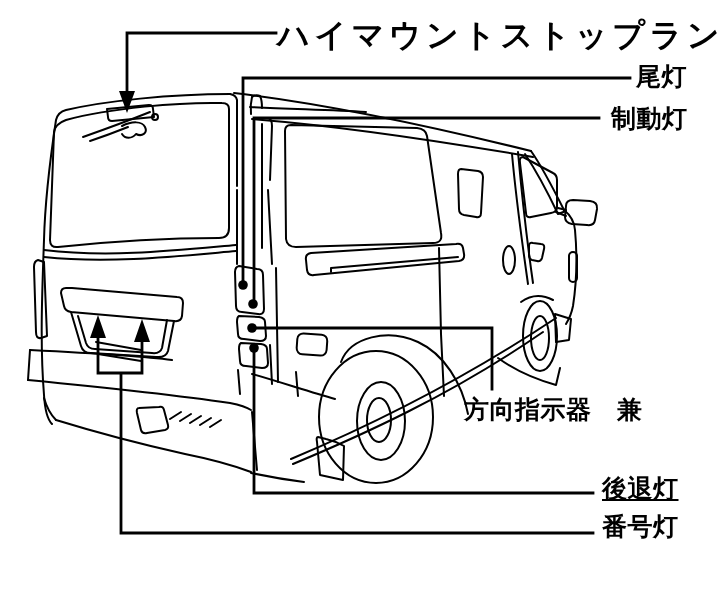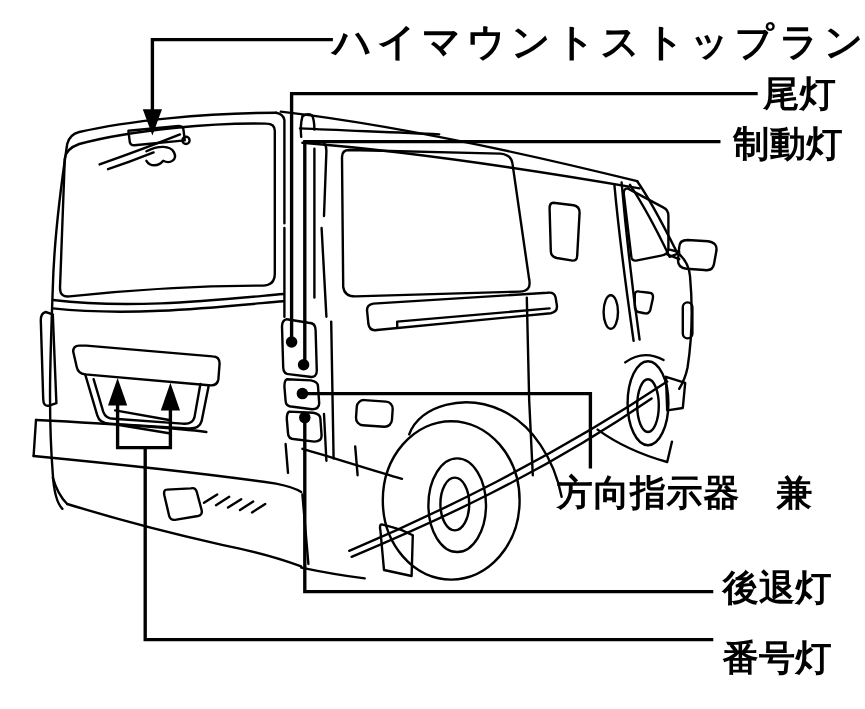--- a/index.html
+++ b/index.html
@@ -9,21 +9,21 @@
     background:#ffffff;
     overflow:hidden;
     font-family:"Liberation Sans","DejaVu Sans",sans-serif;
   }
   .stage svg{position:absolute;left:0;top:0;}
   .lbl{
     position:absolute;
     white-space:nowrap;
     color:#000;
     font-weight:600;
-    font-size:30px;
+    font-size:25px;
     line-height:1.2;
     letter-spacing:0.5px;
   }
   .lbl.big{font-size:32px;letter-spacing:4.5px;}
 </style>
 </head>
 <body>
 
 <div class="stage">
 
@@ -160,16 +160,16 @@
 
   <div class="lbl big" style="left:277px;top:16px;">ハイマウントストップランプ</div>
 
   <div class="lbl" style="left:636px;top:61px;">尾灯</div>
 
   <div class="lbl" style="left:611px;top:103px;">制動灯</div>
 
   <div class="lbl" style="left:464px;top:394px;">方向指示器　兼</div>
 
 
-  <div class="lbl" style="left:602px;top:473px;">後退灯</div>
+  <div class="lbl" style="left:602px;top:473px;text-decoration:underline;">後退灯</div>
 
-  <div class="lbl" style="left:602px;top:511px;margin-top:20px;">番号灯</div>
+  <div class="lbl" style="left:602px;top:511px;">番号灯</div>
 </div>
 
 </body></html>

